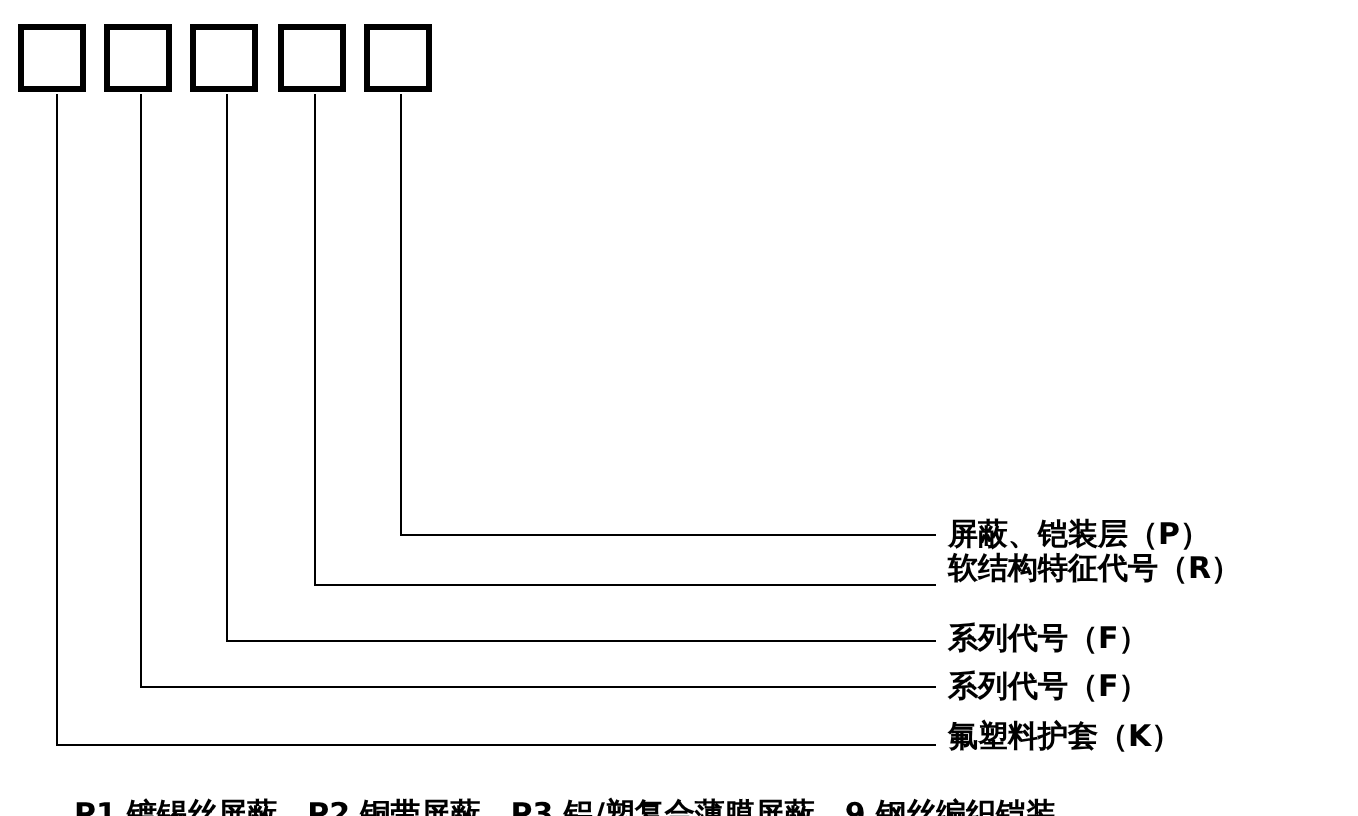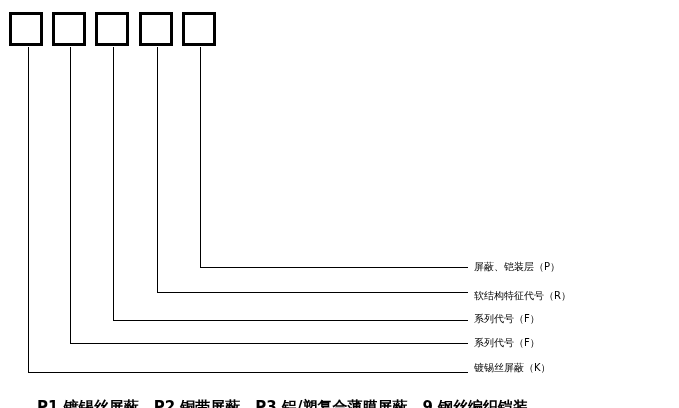--- a/index.html
+++ b/index.html
@@ -1,21 +1,21 @@
 <!DOCTYPE html>
 <html><head>
 <meta charset="utf-8">
 <style>
   html, body { margin:0; padding:0; background:#fff; }
   body { width:679px; height:408px; position:relative; overflow:hidden;
          font-family:"DejaVu Sans", sans-serif; color:#000; }
   .box { position:absolute; top:12px; width:34px; height:34px; border:3px solid #000; box-sizing:border-box; background:#fff; }
   .v { position:absolute; width:1px; background:#000; top:47px; }
   .h { position:absolute; height:1px; background:#000; }
-  .label { position:absolute; font-size:10px; line-height:16px; white-space:nowrap; }
+  .label { position:absolute; font-size:15px; line-height:16px; white-space:nowrap;font-weight:bold; }
   .footer { position:absolute; left:37px; top:398px; font-size:15px; font-weight:bold; white-space:nowrap; }
 </style>
 </head>
 <body>
 
 <div>
   <div class="box" style="left:9px"></div>
   <div class="box" style="left:52px"></div>
   <div class="box" style="left:95px"></div>
   <div class="box" style="left:139px"></div>
@@ -31,18 +31,18 @@
 <div class="v" style="left:113px; height:274px"></div>
 <div class="h" style="left:113px; top:320px; width:355px"></div>
 
 <div class="v" style="left:157px; height:246px"></div>
 <div class="h" style="left:157px; top:292px; width:311px"></div>
 
 <div class="v" style="left:200px; height:221px"></div>
 <div class="h" style="left:200px; top:267px; width:268px"></div>
 
 <div class="label" style="left:474px; top:259px">屏蔽、铠装层（P）</div>
-<div class="label" style="left:474px; top:288px">软结构特征代号（R）</div>
+<div class="label" style="left:474px; top:276px">软结构特征代号（R）</div>
 <div class="label" style="left:474px; top:311px">系列代号（F）</div>
 <div class="label" style="left:474px; top:335px">系列代号（F）</div>
-<div class="label" style="left:474px; top:360px">镀锡丝屏蔽（K）</div>
+<div class="label" style="left:474px; top:360px">氟塑料护套（K）</div>
 
 <div class="footer">P1 镀锡丝屏蔽、P2 铜带屏蔽、P3 铝/塑复合薄膜屏蔽、9 钢丝编织铠装</div>
 
 </body></html>

